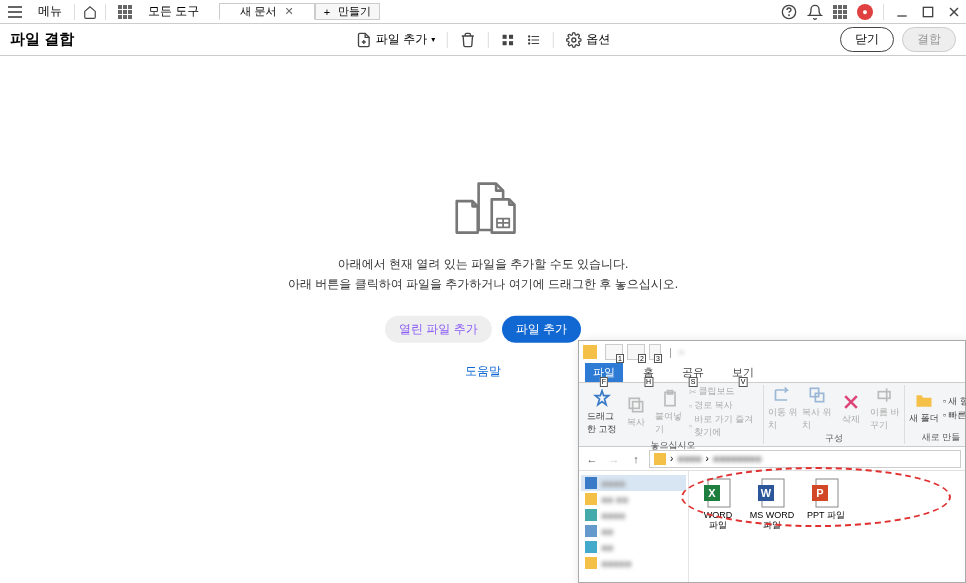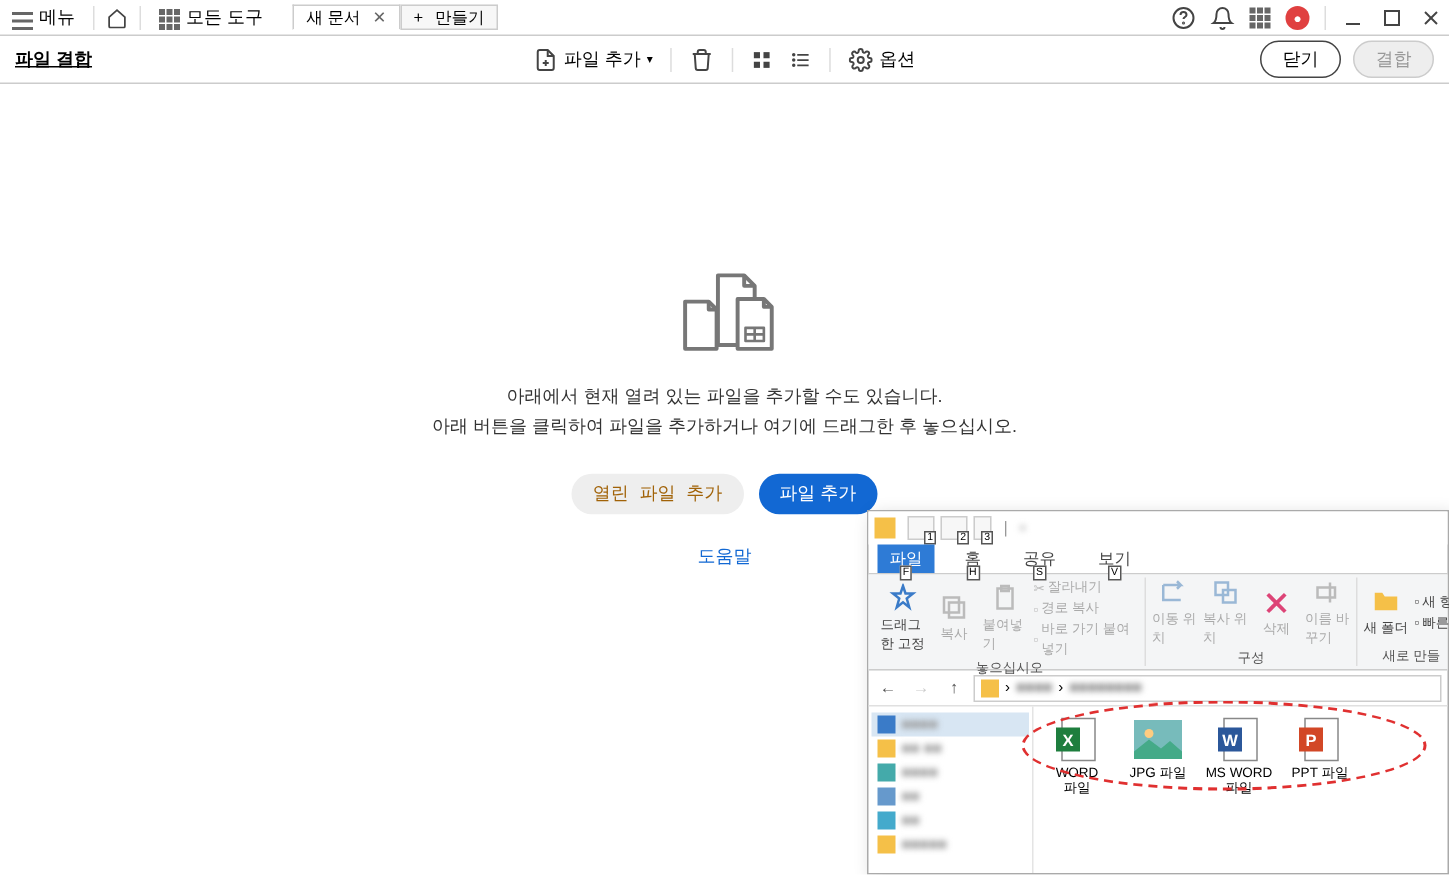--- a/index.html
+++ b/index.html
@@ -1,53 +1,53 @@
 <!DOCTYPE html>
 <html><head>
 <meta charset="utf-8">
 <style>
 * { margin: 0; padding: 0; box-sizing: border-box; font-family: "Segoe UI", sans-serif; }
 body { width: 966px; height: 583px; background: #fff; overflow: hidden; font-size: 12px; position: relative; }
 
 
 .menubar { height: 24px; border-bottom: 1px solid #ccc; display: flex; align-items: center; padding: 0 4px; background: #fff; }
 .menubar-left { display: flex; align-items: center; gap: 8px; }
-.menu-btn { display: flex; align-items: flex-end; gap: 4px; padding: 2px 4px; cursor: pointer; }
+.menu-btn { display: flex; align-items: center; gap: 16px; padding: 2px 4px; cursor: pointer; }
 .menu-icon-bars { width: 14px; height: 12px; display: flex; flex-direction: column; justify-content: space-between; }
 .menu-icon-bars span { height: 2px; background: #666; }
 .home-icon { width: 14px; height: 14px; }
 .grid-icon { width: 14px; height: 14px; display: grid; grid-template-columns: repeat(3,1fr); grid-template-rows: repeat(3,1fr); gap: 1px; }
 .grid-icon span { background: #666; }
 .tabs { display: flex; align-items: stretch; height: 100%; margin-left: 8px; }
-.tab { display: flex; align-items: center; padding: 0 8px; border: 1px solid transparent; gap: 8px; font-size: 11px; }
+.tab { display: flex; align-items: center; padding: 0 20px; border: 1px solid transparent; gap: 8px; font-size: 11px; }
 .tab.active { border: 1px solid #ccc; border-bottom: 1px solid #fff; background: #fff; }
 .tab-close { cursor: pointer; color: #666; }
 .tab-add { padding: 0 8px; border: 1px solid #ccc; background: #f7f7f7; }
 .menubar-right { margin-left: auto; display: flex; align-items: center; gap: 10px; }
 .menubar-right .ico { width: 16px; height: 16px; color: #444; cursor: pointer; }
 .vdiv { width: 1px; height: 16px; background: #ddd; }
 .red-circle { width: 16px; height: 16px; border-radius: 50%; background: #e04040; display: inline-flex; align-items: center; justify-content: center; color: #fff; font-size: 9px; }
 
 
 .toolbar { height: 32px; border-bottom: 1px solid #ccc; display: flex; align-items: center; padding: 0 10px; background: #fff; }
-.toolbar-title { font-size: 12px; font-weight: 600; text-decoration: underline; }
+.toolbar-title { font-size: 15px; font-weight: 600; }
 .toolbar-center { display: flex; align-items: center; gap: 12px; position: absolute; left: 50%; transform: translateX(-50%); }
 .tb-btn { display: flex; align-items: center; gap: 4px; cursor: pointer; }
 .tb-btn small { font-size: 8px; }
 .toolbar-right { margin-left: auto; display: flex; align-items: center; gap: 8px; }
 .pill { border: 1px solid #444; border-radius: 14px; padding: 3px 14px; font-size: 12px; cursor: pointer; background: #fff; }
 .pill.disabled { background: #eee; border-color: #ccc; color: #999; }
 
 
 .main { position: relative; height: calc(100% - 56px); background: #fff; }
 .empty-state { position: absolute; left: 50%; top: 42%; transform: translate(-50%,-50%); display: flex; flex-direction: column; align-items: center; gap: 10px; }
 .empty-icon { width: 90px; height: 70px; }
 .empty-text { text-align: center; font-size: 12px; color: #333; line-height: 1.6; }
 .empty-actions { display: flex; gap: 10px; margin-top: 12px; }
-.btn-gray { background: #eee; color: #a16207; border: none; border-radius: 14px; padding: 5px 14px; font-size: 12px; cursor: pointer; font-family: Liberation Mono, monospace; }
+.btn-gray { background: #eee; color: #8b5cf6; border: none; border-radius: 14px; padding: 5px 14px; font-size: 12px; cursor: pointer; }
 .btn-blue { background: #1268d3; color: #fff; border: none; border-radius: 14px; padding: 5px 14px; font-size: 12px; cursor: pointer; }
 .help-link { color: #1268d3; font-size: 12px; text-align: center; margin-top: 10px; cursor: pointer; }
 
 
 .explorer { position: absolute; left: 578px; top: 340px; width: 388px; height: 243px; background: #fff; border: 1px solid #aaa; box-shadow: 4px 4px 12px rgba(0,0,0,0.2); font-size: 11px; }
 .exp-titlebar { height: 22px; background: #fff; display: flex; align-items: center; padding: 0 4px; gap: 8px; }
 .exp-qat { display: flex; align-items: center; gap: 4px; }
 .qat-item { width: 18px; height: 16px; border: 1px solid #ccc; background: #f7f7f7; position: relative; }
 .qat-num { position: absolute; bottom: -4px; right: -2px; background: #fff; border: 1px solid #555; font-size: 7px; padding: 0 1px; line-height: 7px; }
 .exp-titlebar .sep { color: #999; }
@@ -274,29 +274,29 @@
         <div class="ritem dim">
             <svg class="rico" viewBox="0 0 24 24" fill="none" stroke="#bbb" stroke-width="2">
               <rect x="6" y="4" width="12" height="16"></rect>
               <rect x="9" y="2" width="6" height="4"></rect>
             </svg>
             <span>붙여넣기</span>
           </div>
         <div class="ritem small-list" style="min-width:70px">
           <div>
               <span style="color:#bbb">✂</span>
-              <span style="color:#aaa">잘라내기</span>
+              <span style="color:#aaa">클립보드</span>
             </div>
           <div>
               <span style="color:#bbb">▫</span>
               <span style="color:#aaa">경로 복사</span>
             </div>
           <div>
               <span style="color:#bbb">▫</span>
-              <span style="color:#aaa">바로 가기 붙여넣기</span>
+              <span style="color:#aaa">바로 가기 즐겨찾기에</span>
             </div>
         </div>
       </div>
       <div class="rgroup-label">놓으십시오</div>
     </div>
     <div class="rgroup">
       <div class="rgroup-items">
         <div class="ritem dim">
             <svg class="rico" viewBox="0 0 24 24" fill="none" stroke="#9ab8d6" stroke-width="2">
               <path d="M3 6h14l-3-3m3 3l-3 3"></path>
@@ -398,30 +398,20 @@
                 <rect x="6" y="2" width="22" height="28" fill="#fff" stroke="#888"></rect>
                 <rect x="2" y="8" width="16" height="16" fill="#1e7e3e"></rect>
                 <text x="10" y="20" fill="#fff" font-size="11" text-anchor="middle" font-weight="bold">X</text>
               </svg>
             </div>
           <div class="file-label">WORD 파일</div>
         </div>
         <div class="file-item">
           <div class="file-icon">
               <svg viewBox="0 0 32 32">
-                <rect width="32" height="26" y="3" fill="#7bb"></rect>
-                <circle cx="10" cy="12" r="3" fill="#ffcc80"></circle>
-                <path d="M0 24l10-8 8 6 6-5 8 7v5H0z" fill="#4a8"></path>
-              </svg>
-            </div>
-          <div class="file-label">JPG 파일</div>
-        </div>
-        <div class="file-item">
-          <div class="file-icon">
-              <svg viewBox="0 0 32 32">
                 <rect x="6" y="2" width="22" height="28" fill="#fff" stroke="#888"></rect>
                 <rect x="2" y="8" width="16" height="16" fill="#2b579a"></rect>
                 <text x="10" y="20" fill="#fff" font-size="11" text-anchor="middle" font-weight="bold">W</text>
               </svg>
             </div>
           <div class="file-label">MS WORD 파일</div>
         </div>
         <div class="file-item">
           <div class="file-icon">
               <svg viewBox="0 0 32 32">

